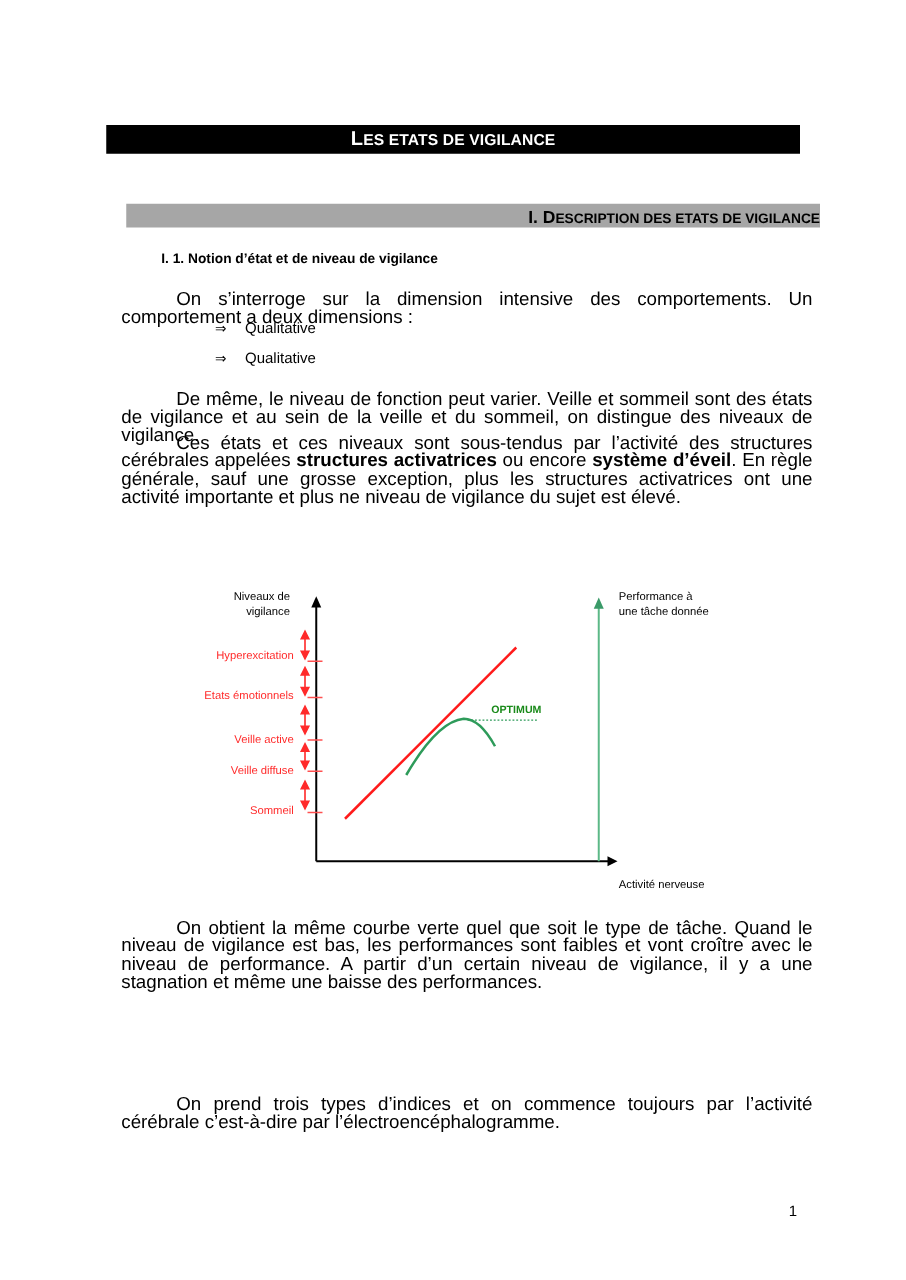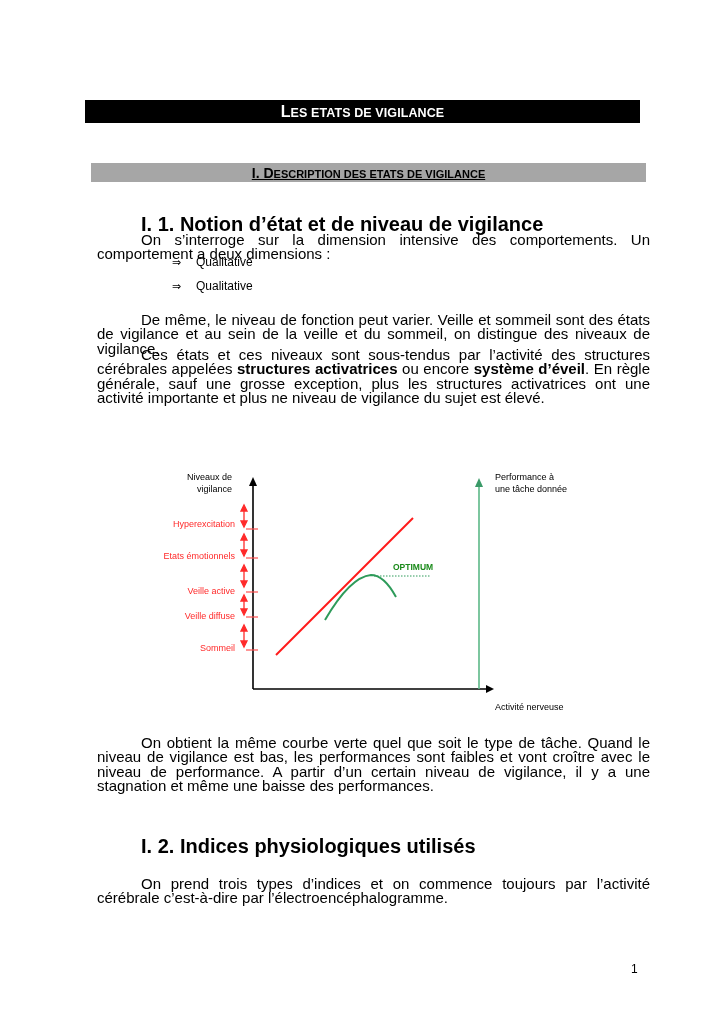--- a/index.html
+++ b/index.html
@@ -3,25 +3,25 @@
 <meta charset="utf-8">
 <style>
   html, body { margin:0; padding:0; background:#fff; }
   body { width:725px; height:1024px; position:relative; overflow:hidden;
          font-family:"Liberation Sans", sans-serif; color:#000; }
   .page { position:absolute; left:0; top:0; width:602px; height:1024px; }
   .title-bar { position:absolute; left:85px; top:100px; width:555px; height:23px;
                background:#000; color:#fff; text-align:center; font-weight:bold;
                font-size:12.5px; line-height:23px; letter-spacing:0.1px; }
   .title-bar .big { font-size:16px; }
-  .section-bar { position:absolute; left:91px; top:163px; width:555px; height:19px;
-                 background:#a6a6a6; color:#000; text-align:center; font-weight:bold;
-                 font-size:11px; line-height:20px;text-decoration:underline; }
+  .section-bar { position:absolute; left:101px; top:163px; width:555px; height:19px;
+                 background:#a6a6a6; color:#000; text-align:right; font-weight:bold;
+                 font-size:11px; line-height:20px; }
   .section-bar .big { font-size:14px; }
-  h2 { position:absolute; left:129px; margin:12px; font-size:20px; font-weight:bold; }
+  h2 { position:absolute; left:129px; margin:0; font-size:11px; font-weight:bold; }
   .p { position:absolute; left:85px; width:553px; font-size:15px; line-height:14.3px;
        text-align:justify; margin:12px; }
   .p .indent { display:inline-block; width:44px; }
   .bullet { position:absolute; left:172px; font-size:12px; }
   .bullet .arrow { display:inline-block; width:24px; font-family:"DejaVu Sans", sans-serif; font-size:11px; }
   .chart { position:absolute; left:0; top:0; width:725px; height:1024px; pointer-events:none; }
   .chart text { font-family:"Liberation Sans", sans-serif; }
   .page-num { position:absolute; left:631px; top:962px; font-size:12px; }
 </style>
 </head>
@@ -105,18 +105,17 @@
 
     <path d="M325,620 Q350,577 371,575 Q384,575 396,597" fill="none" stroke="#2e9b5a" stroke-width="2"></path>
 
     <line x1="374" y1="576" x2="431" y2="576" stroke="#2e9b5a" stroke-width="1" stroke-dasharray="1.5,1.5"></line>
     <text x="393" y="570" font-size="8.5" font-weight="bold" fill="#1a8a1a">OPTIMUM</text>
   </svg>
 
   <p class="p" style="top:724px"><span class="indent"></span><span>On obtient la même courbe verte quel que soit le type de tâche. Quand le niveau de vigilance est bas, les performances sont faibles et vont croître avec le niveau de performance. A partir d’un certain niveau de vigilance, il y a une stagnation et même une baisse des performances.</span></p>
 
 
-  <h2 style="top:823px">I. 2. Indices physiologiques utilisés</h2>
 
   <p class="p" style="top:865px"><span class="indent"></span><span>On prend trois types d’indices et on commence toujours par l’activité cérébrale c’est-à-dire par l’électroencéphalogramme.</span></p>
 
   <div class="page-num">1</div>
 </div>
 
 </body></html>

